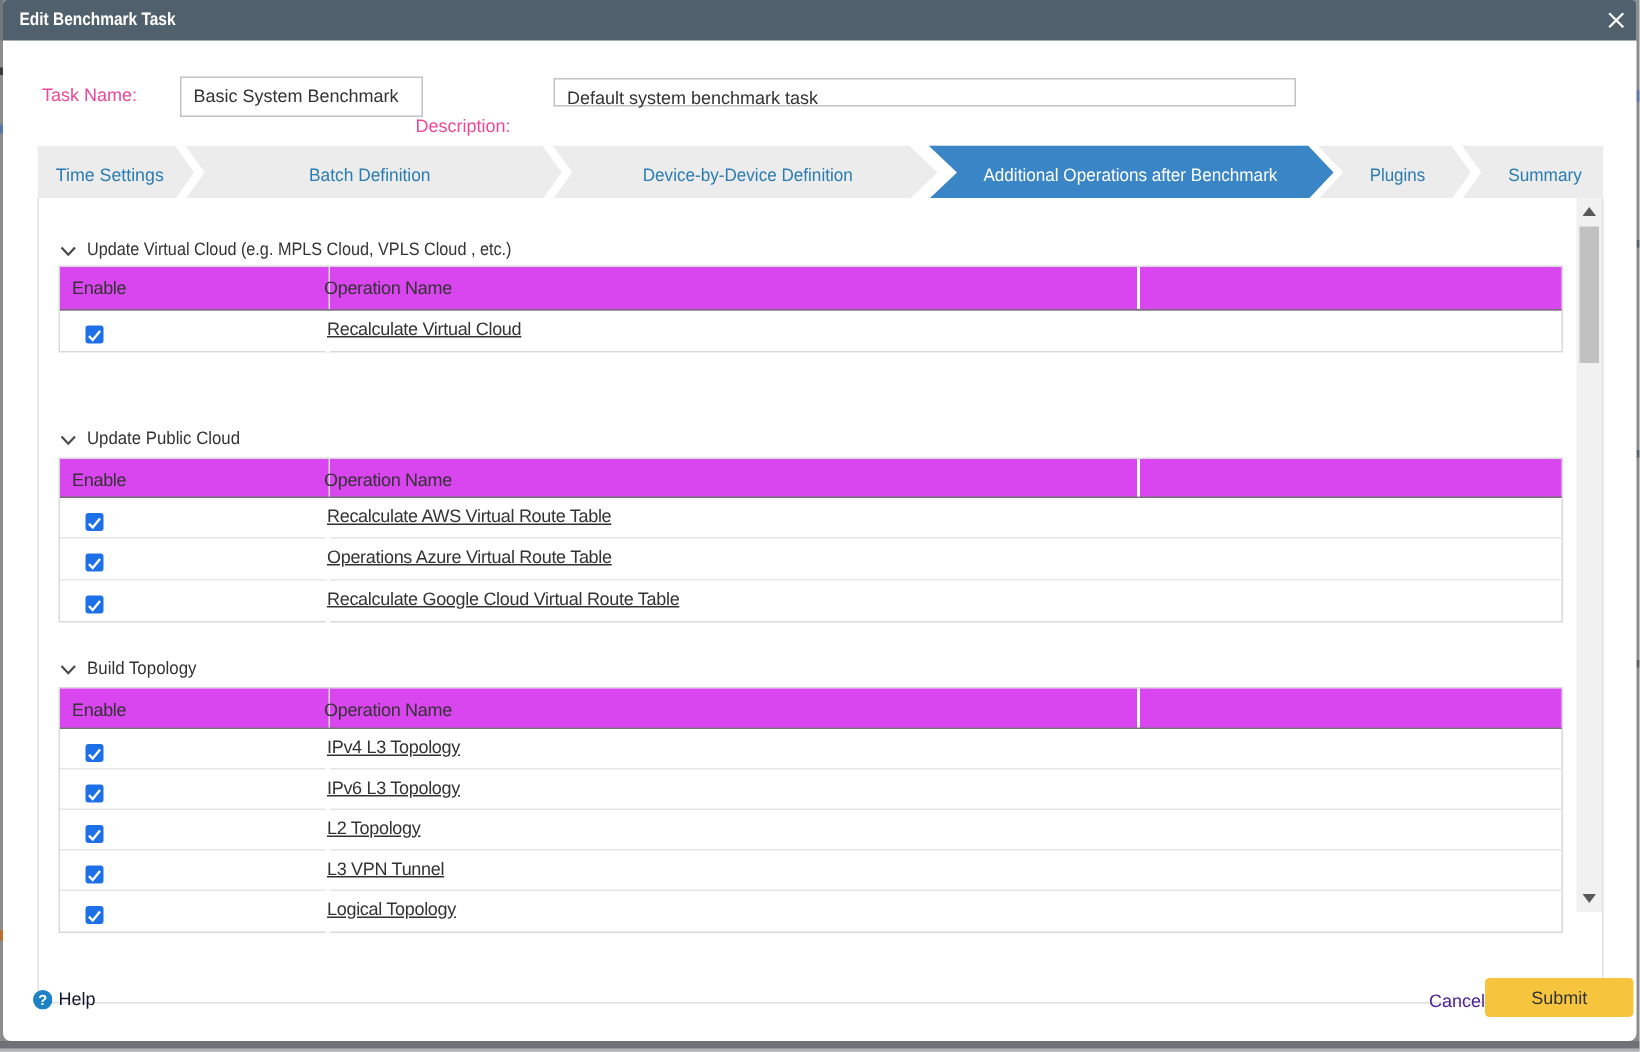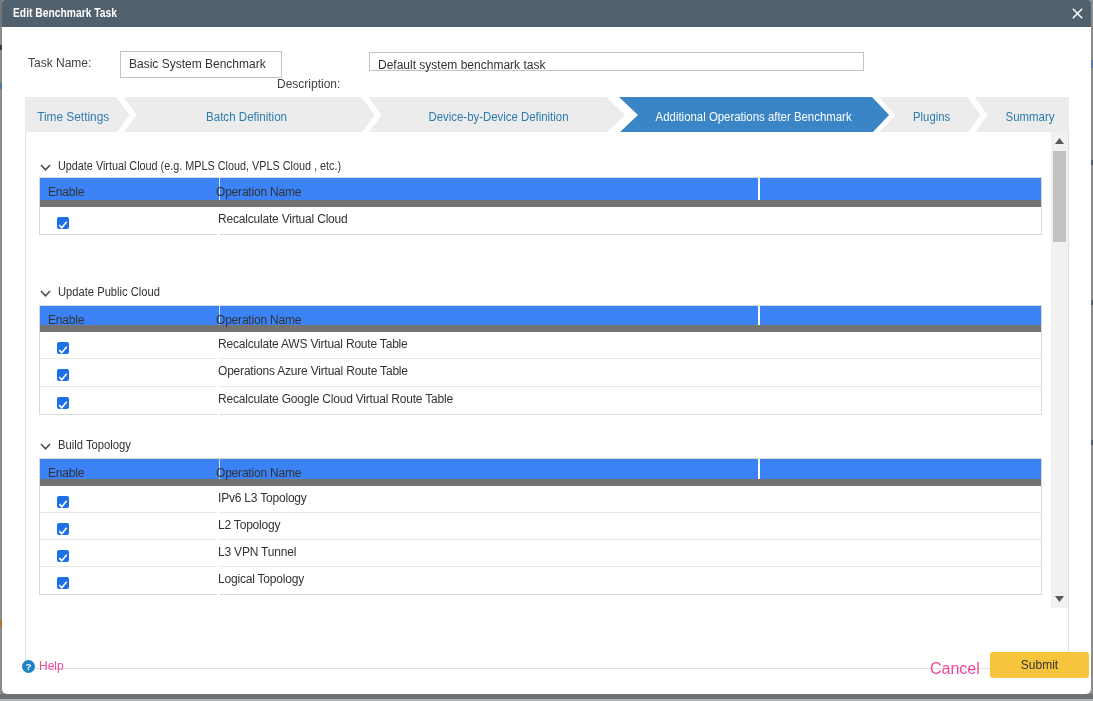--- a/index.html
+++ b/index.html
@@ -1,46 +1,46 @@
 <!DOCTYPE html>
 <html><head>
 <meta charset="utf-8">
 <style>
   * { margin:0; padding:0; box-sizing:border-box; }
   html,body { width:1093px; height:701px; overflow:hidden; }
   body { position:relative; background:#8c8c8c; font-family:"Liberation Sans",sans-serif; color:#333; }
   .dialog { position:absolute; left:2px; top:0; width:1089px; height:694px; background:#fff; border-radius:3px 3px 5px 5px; }
   .titlebar { position:absolute; left:0; top:0; width:100%; height:27px; background:#50606c; color:#fff; border-radius:3px 3px 0 0; }
   .closex { position:absolute; right:8px; top:8px; width:11px; height:11px; }
-  label.f { position:absolute; font-size:12px; color:#404040; }
+  label.f { position:absolute; font-size:12px; color:#ec4899; }
   .inp { position:absolute; border:1px solid #c3c3c3; background:#fff; font-size:12px; color:#333; line-height:25px; padding-left:8px; white-space:nowrap;margin-left:24px; }
   .wiz { position:absolute; left:23px; top:97px; }
   .scrollc { position:absolute; left:23px; top:132px; width:1044px; height:537px; border:1px solid #e0e0e0; border-top:none; background:#fff; overflow:hidden; }
   .chev { position:absolute; left:14px; width:11px; height:9px; }
   .stitle { position:absolute; left:32px; height:16px; }
   .tbl { position:absolute; left:13px; width:1003px; border:1px solid #d9d9d9; background:#fff; }
-  .thead { height:27px; background:#3b82f6; border-bottom:7px solid #737373; position:relative; }
+  .thead { height:27px; background:#d946ef; border-bottom:1px solid #737373; position:relative; }
   .thead .h1 { position:absolute; left:8px; top:7px; font-size:12px; color:#333; letter-spacing:-0.2px; }
   .thead .h2 { position:absolute; left:176px; top:7px; font-size:12px; color:#333; letter-spacing:-0.2px; }
   .vline { position:absolute; left:179px; top:0; bottom:0; width:1px; background:#dadada; }
   .wline { position:absolute; left:718px; top:0; bottom:0; width:2px; background:#fff; }
   .trow { height:27px; border-bottom:1px solid #e6e6e6; position:relative; }
   .trow::after { content:""; position:absolute; left:177px; bottom:-1px; width:3px; height:1px; background:#fff; }
   .t1 .thead { height:29px; }
   .t2 .thead { height:26px; }
   .t2 .trow { height:27.5px; }
   .trow:last-child { border-bottom:none; }
-  .trow .txt { position:absolute; left:178px; top:5px; font-size:12px; color:#333; letter-spacing:-0.2px; }
+  .trow .txt { position:absolute; left:178px; top:5px; font-size:12px; color:#333; letter-spacing:-0.2px;text-decoration:underline; }
   .cbx { position:absolute; left:17px; top:10px; width:12px; height:12px; background:#1e70e8; border-radius:2px; }
   .sb-track { position:absolute; right:0; top:0; width:17px; height:476px; background:#f1f1f1; }
   .sb-thumb { position:absolute; right:2px; top:19px; width:13px; height:91px; background:#c1c1c1; }
   .sb-arrow { position:absolute; right:4px; width:9px; height:6px; }
-  .help { position:absolute; left:37px; top:659px; font-size:12px; color:#ec4899; }
+  .help { position:absolute; left:37px; top:659px; font-size:12px; color:#0f172a; }
   .helpicon { position:absolute; left:19.5px; top:659.5px; width:13px; height:13px; }
-  .cancel { position:absolute; left:928px; top:660px; width:60px; text-align:left; font-size:16px; color:#ec4899; }
+  .cancel { position:absolute; left:928px; top:660px; width:60px; text-align:right; font-size:12px; color:#4c1d95; }
   .submit { position:absolute; left:988px; top:652px; width:99px; height:26px; background:#f7c53d; border-radius:3px; text-align:center; font-size:12px; color:#333; line-height:26px; }
   .edge { position:absolute; }
 </style>
 </head>
 <body>
 
   <div class="edge" style="left:0;top:694px;width:1093px;height:5px;background:#6e7277;"></div>
   <div class="edge" style="left:0;top:699px;width:1093px;height:2px;background:#b0b2b5;"></div>
   <div class="edge" style="left:0;top:0;width:2px;height:27px;background:#72777c;"></div>
   <div class="edge" style="left:0;top:45px;width:2px;height:5px;background:#3a3a3a;"></div>
@@ -150,20 +150,26 @@
         <div class="thead">
           <div class="vline"></div>
           <div class="wline"></div>
           <span class="h1">Enable</span>
           <span class="h2">Operation Name</span>
         </div>
         <div class="trow">
           <div class="cbx"><svg width="12" height="12" viewBox="0 0 12 12">
               <path d="M2.3 6.1 L4.8 8.7 L9.7 2.7" stroke="#fff" stroke-width="1.6" fill="none"></path>
             </svg></div>
+          <span class="txt">IPv4 L3 Topology</span>
+        </div>
+        <div class="trow">
+          <div class="cbx"><svg width="12" height="12" viewBox="0 0 12 12">
+              <path d="M2.3 6.1 L4.8 8.7 L9.7 2.7" stroke="#fff" stroke-width="1.6" fill="none"></path>
+            </svg></div>
           <span class="txt">IPv6 L3 Topology</span>
         </div>
         <div class="trow">
           <div class="cbx"><svg width="12" height="12" viewBox="0 0 12 12">
               <path d="M2.3 6.1 L4.8 8.7 L9.7 2.7" stroke="#fff" stroke-width="1.6" fill="none"></path>
             </svg></div>
           <span class="txt">L2 Topology</span>
         </div>
         <div class="trow">
           <div class="cbx"><svg width="12" height="12" viewBox="0 0 12 12">

